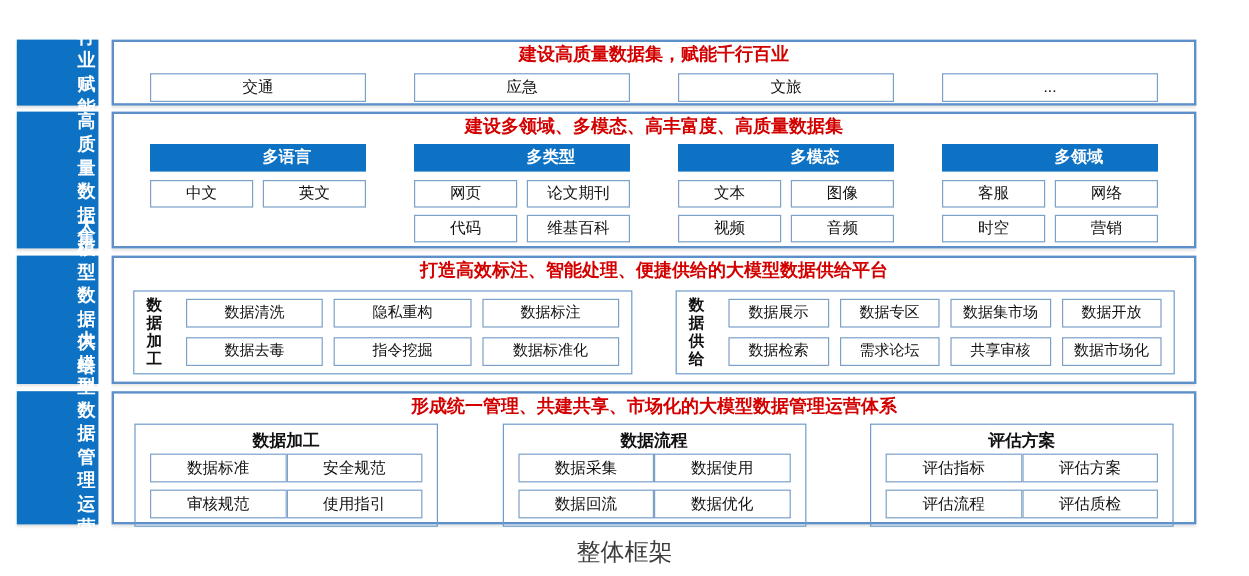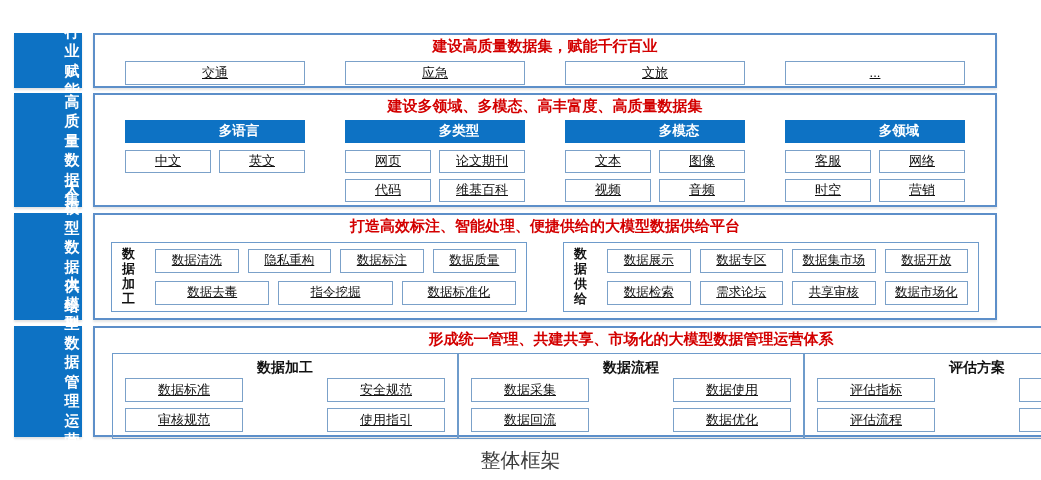--- a/index.html
+++ b/index.html
@@ -30,21 +30,21 @@
   .main{
     flex:1;border:2px solid var(--outer-border);background:#fff;
     display:flex;flex-direction:column;box-shadow:0 2px 2px rgba(0,0,0,.10);
   }
   .rtitle{
     color:var(--red);font-weight:bold;font-size:15px;text-align:center;
     margin-top:2px;line-height:1.25;flex:0 0 auto;
   }
   .cell{
     border:1px solid var(--cell-border);height:24px;background:#fff;
-    display:flex;align-items:center;justify-content:center;font-size:13px;text-decoration:underline;
+    display:flex;align-items:center;justify-content:center;font-size:13px;
   }
   
   .hrow{display:flex;justify-content:space-between;padding:0 30px;margin-top:5px;}
   .w180{width:180px;}
   
   .groups2{display:flex;justify-content:space-between;padding:0 30px;margin-top:4px;}
   .g2{width:180px;}
   .g2 .hdr{
     height:23px;background:var(--blue);color:#fff;font-weight:bold;font-size:13.5px;
     display:flex;align-items:center;justify-content:center;margin-bottom:7px;padding-left:48px;
@@ -53,21 +53,21 @@
   .g2 .cell{flex:1;height:23px;}
   
   .groups3{display:flex;gap:36px;padding:0 16px;margin:6px 0 10px;flex:1;}
   .g3{flex:1;border:1px solid var(--group-border);display:flex;align-items:center;gap:10px;padding:4px 10px;}
   .vlabel{font-weight:bold;font-size:13px;line-height:1.15;white-space:pre-line;text-align:center;flex:0 0 auto;}
   .g3 .grid{flex:1;display:flex;flex-direction:column;gap:8px;}
   .g3 .row{display:flex;gap:9px;padding-left:10px;}
   .g3 .cell{flex:1;font-size:12.5px;}
   
   .groups4{display:flex;justify-content:space-between;padding:0 17px;margin:4px 0 8px;flex:1;}
-  .g4{width:346px;border:1px solid var(--group-border);padding:2px 12px 0;}
+  .g4{width:253px;border:1px solid var(--group-border);padding:2px 12px 0;}
   .hdr4{font-weight:bold;font-size:14px;text-align:center;height:22px;line-height:22px;}
   .g4 .row{display:flex;justify-content:space-between;margin-bottom:6px;}
   .g4 .cell{width:118px;}
   
   .caption{
     position:absolute;left:0;right:0;bottom:6px;text-align:center;
     font-size:20px;color:#3c3c3c;
   }
 </style>
 </head>
@@ -149,21 +149,20 @@
         <div class="g3">
           <div class="vlabel">数
 据
 加
 工</div>
           <div class="grid">
             <div class="row">
               <div class="cell">数据清洗</div>
               <div class="cell">隐私重构</div>
               <div class="cell">数据标注</div>
-              <div class="cell">数据质量</div>
             </div>
             <div class="row">
               <div class="cell">数据去毒</div>
               <div class="cell">指令挖掘</div>
               <div class="cell">数据标准化</div>
             </div>
           </div>
         </div>
         <div class="g3">
           <div class="vlabel">数

